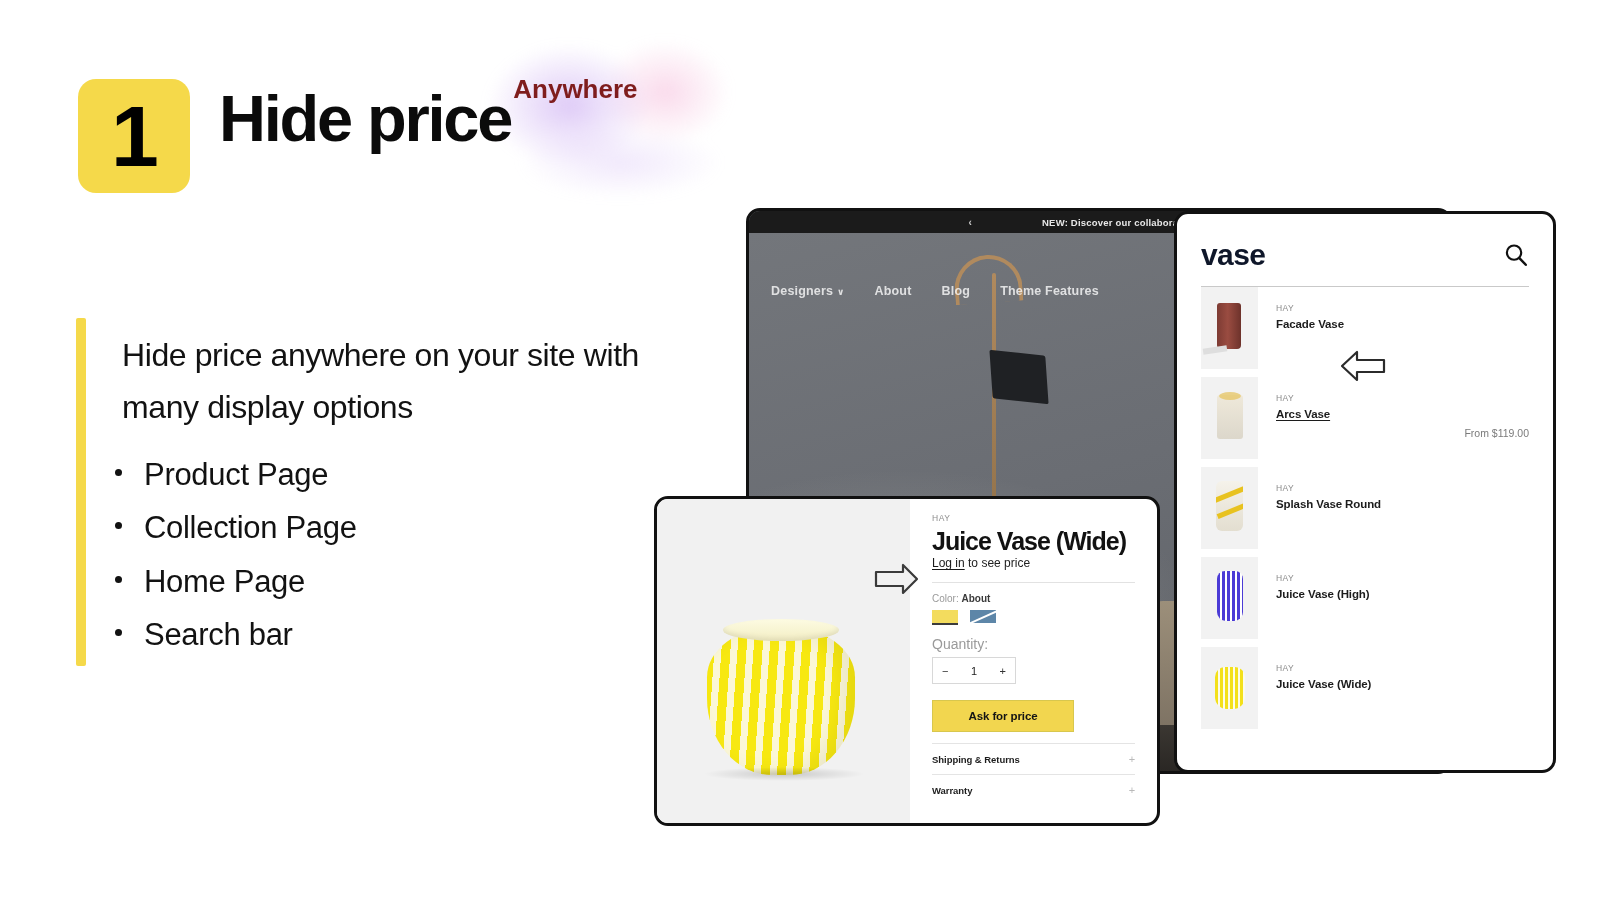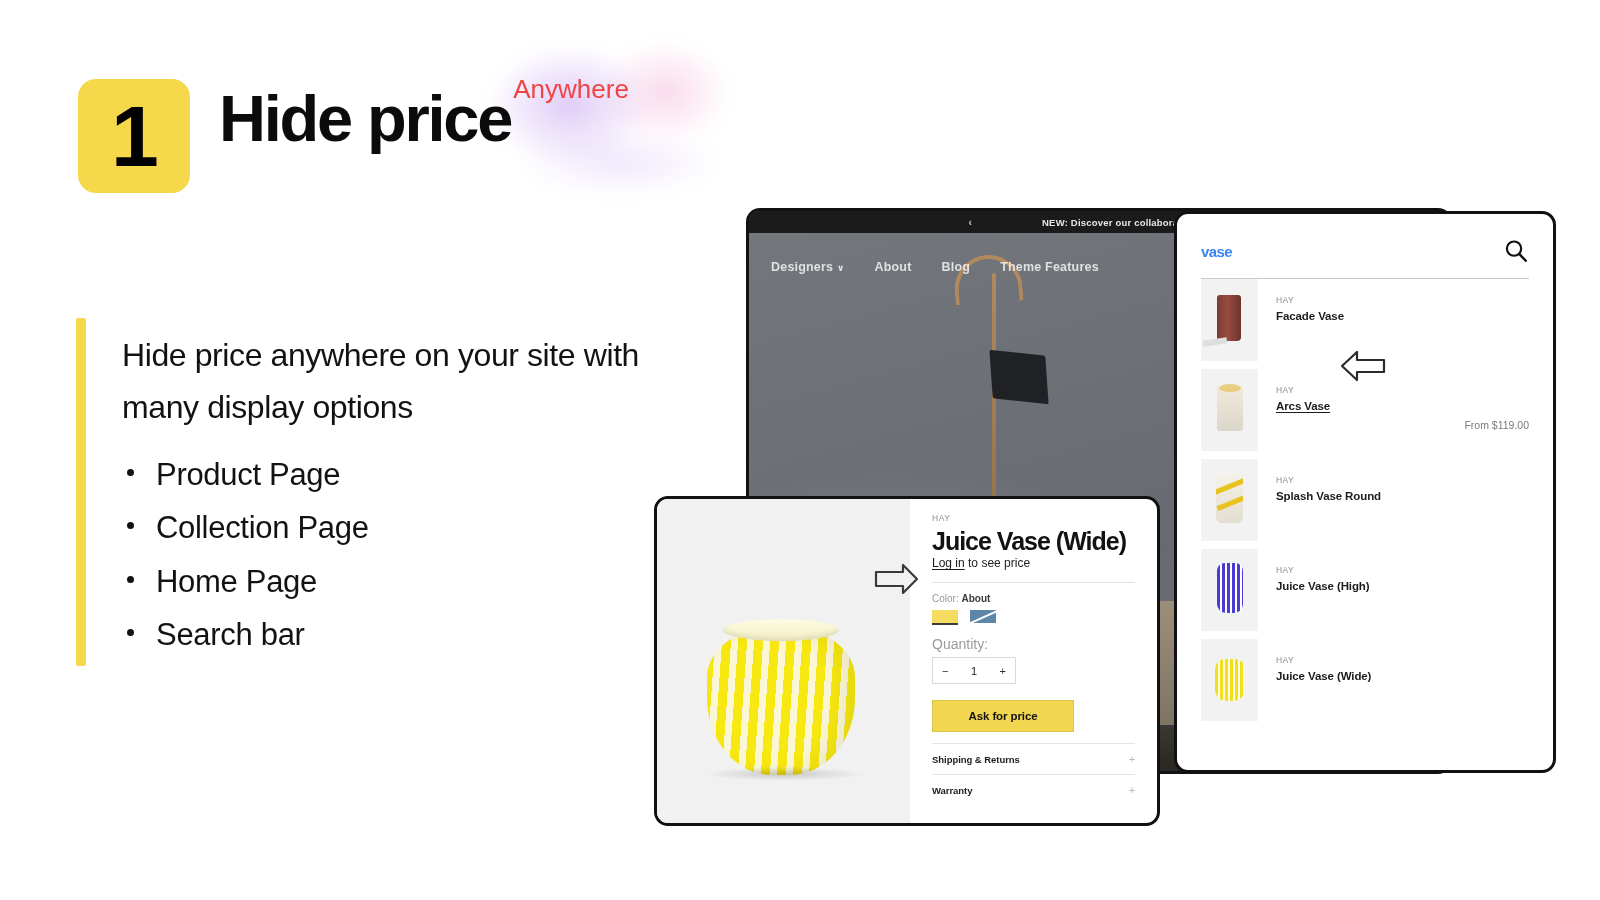--- a/index.html
+++ b/index.html
@@ -26,35 +26,35 @@
     position:absolute;left:78px;top:79px;width:112px;height:114px;border-radius:18px;
     display:flex;align-items:center;justify-content:center;
     font-size:86px;font-weight:700;color:#000;line-height:1;letter-spacing:-2px;
   }
   .headline{
     position:absolute;left:219px;top:86px;
     font-size:65px;font-weight:700;color:#0b0b0b;letter-spacing:-2.2px;line-height:1;
     white-space:nowrap;
   }
   .headline .sup{
-    font-size:26px;font-weight:400;letter-spacing:0;vertical-align:super;
-    color:#ef4444;position:relative;top:-20px;left:2px;
+    font-size:26px;font-weight:700;letter-spacing:0;vertical-align:super;
+    color:#7f1d1d;position:relative;top:-20px;left:2px;
   }
 
   
   .accent-bar{
     position:absolute;left:76px;top:318px;width:10px;height:348px;
     border-radius:2px;
   }
   .lead{
     position:absolute;left:122px;top:330px;width:560px;
     font-size:32px;line-height:1.62;color:#121212;font-weight:400;letter-spacing:-.4px;
   }
   .bullets{
-    position:absolute;left:118px;top:448px;margin:0;padding:0;list-style:none;
+    position:absolute;left:106px;top:448px;margin:0;padding:0;list-style:none;
   }
   .bullets li{
     position:relative;padding-left:38px;font-size:31px;line-height:1.72;
     color:#121212;letter-spacing:-.3px;
   }
   .bullets li::before{
     content:"";position:absolute;left:9px;top:21px;width:7px;height:7px;border-radius:50%;
     background:#121212;
   }
 
@@ -69,21 +69,21 @@
     font-size:9.5px;font-weight:700;letter-spacing:.2px;
   }
   .announce .chev{font-size:10px;opacity:.85;}
   .hero{
     position:absolute;left:0;right:0;top:22px;bottom:0;
     background:
       radial-gradient(ellipse 60% 40% at 22% 72%, rgba(215,213,200,.30), rgba(215,213,200,0) 70%),
       linear-gradient(165deg,#73767b 0%,#6a6d73 45%,#5e6166 100%);
   }
   .navrow{
-    position:absolute;top:22px;left:22px;right:22px;display:flex;align-items:center;gap:30px;
+    position:absolute;top:46px;left:22px;right:22px;display:flex;align-items:center;gap:30px;
     font-size:12.5px;font-weight:700;color:rgba(255,255,255,.78);letter-spacing:.2px;
   }
   .navrow .brand{
     margin-left:auto;font-size:20px;font-weight:800;color:rgba(255,255,255,.62);letter-spacing:-.5px;
   }
   .navrow .brand sup{font-size:8px;vertical-align:super;}
   
   .lamp-pole{position:absolute;left:243px;top:40px;width:4px;height:300px;background:linear-gradient(#b08a5e,#8d6e47);border-radius:2px;}
   .lamp-hook{position:absolute;left:205px;top:22px;width:60px;height:44px;border:4px solid #b08a5e;border-radius:40px 40px 0 0;border-bottom:none;transform:rotate(-4deg);}
   .lamp-shade{position:absolute;left:242px;top:120px;width:56px;height:48px;background:#1f2124;transform:skewY(10deg) rotate(-4deg);border-radius:2px;}
@@ -99,21 +99,21 @@
   
   .searchpanel{
     position:absolute;left:1174px;top:211px;width:376px;height:556px;
     background:#fff;border:3px solid #111;border-radius:14px;overflow:hidden;
   }
   .search-head{padding:24px 24px 0 24px;}
   .search-row{
     display:flex;align-items:center;justify-content:space-between;
     border-bottom:1.5px solid #c9c9c9;padding-bottom:14px;
   }
-  .search-q{font-size:15px;font-weight:800;color:#3b82f6;letter-spacing:-.6px;}
+  .search-q{font-size:30px;font-weight:800;color:#0f172a;letter-spacing:-.6px;}
   .mag{width:26px;height:26px;}
   .sec-title{
     padding:18px 24px 6px 24px;font-size:15px;font-weight:800;color:#111;letter-spacing:-.2px;
   }
   .plist{padding:0 24px;}
   .prow{display:flex;gap:18px;height:90px;align-items:flex-start;}
   .thumb{
     width:57px;height:82px;background:#f2f2f2;flex:0 0 57px;position:relative;overflow:hidden;
   }
   .pinfo{padding-top:16px;flex:1;min-width:0;}

